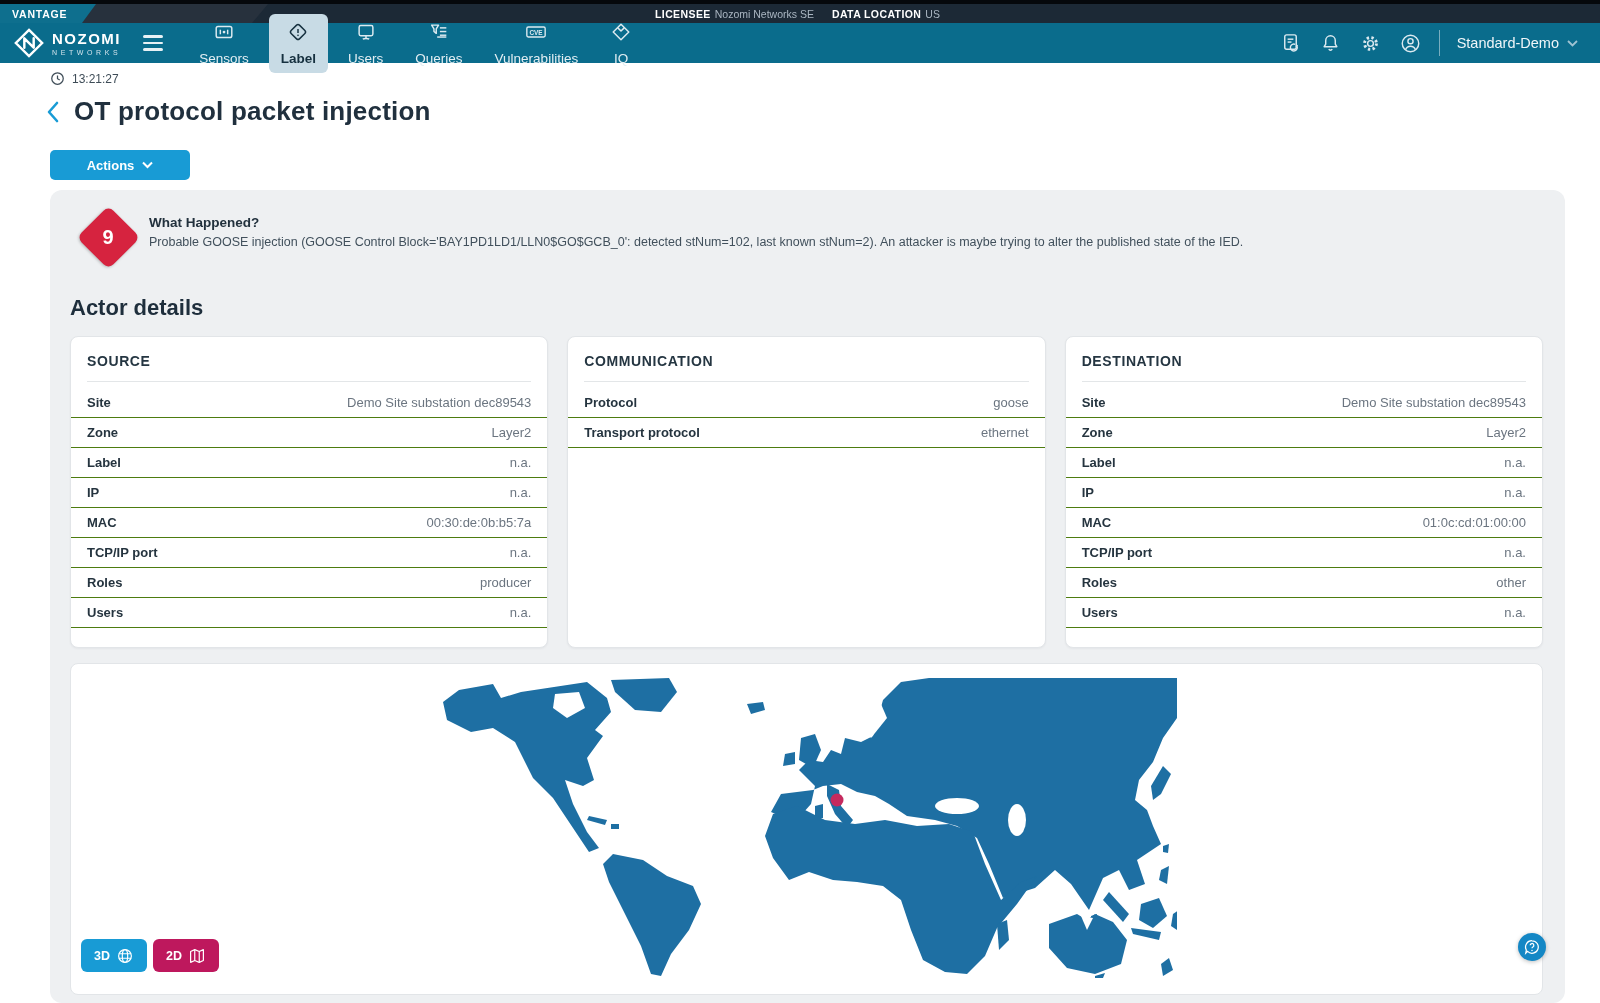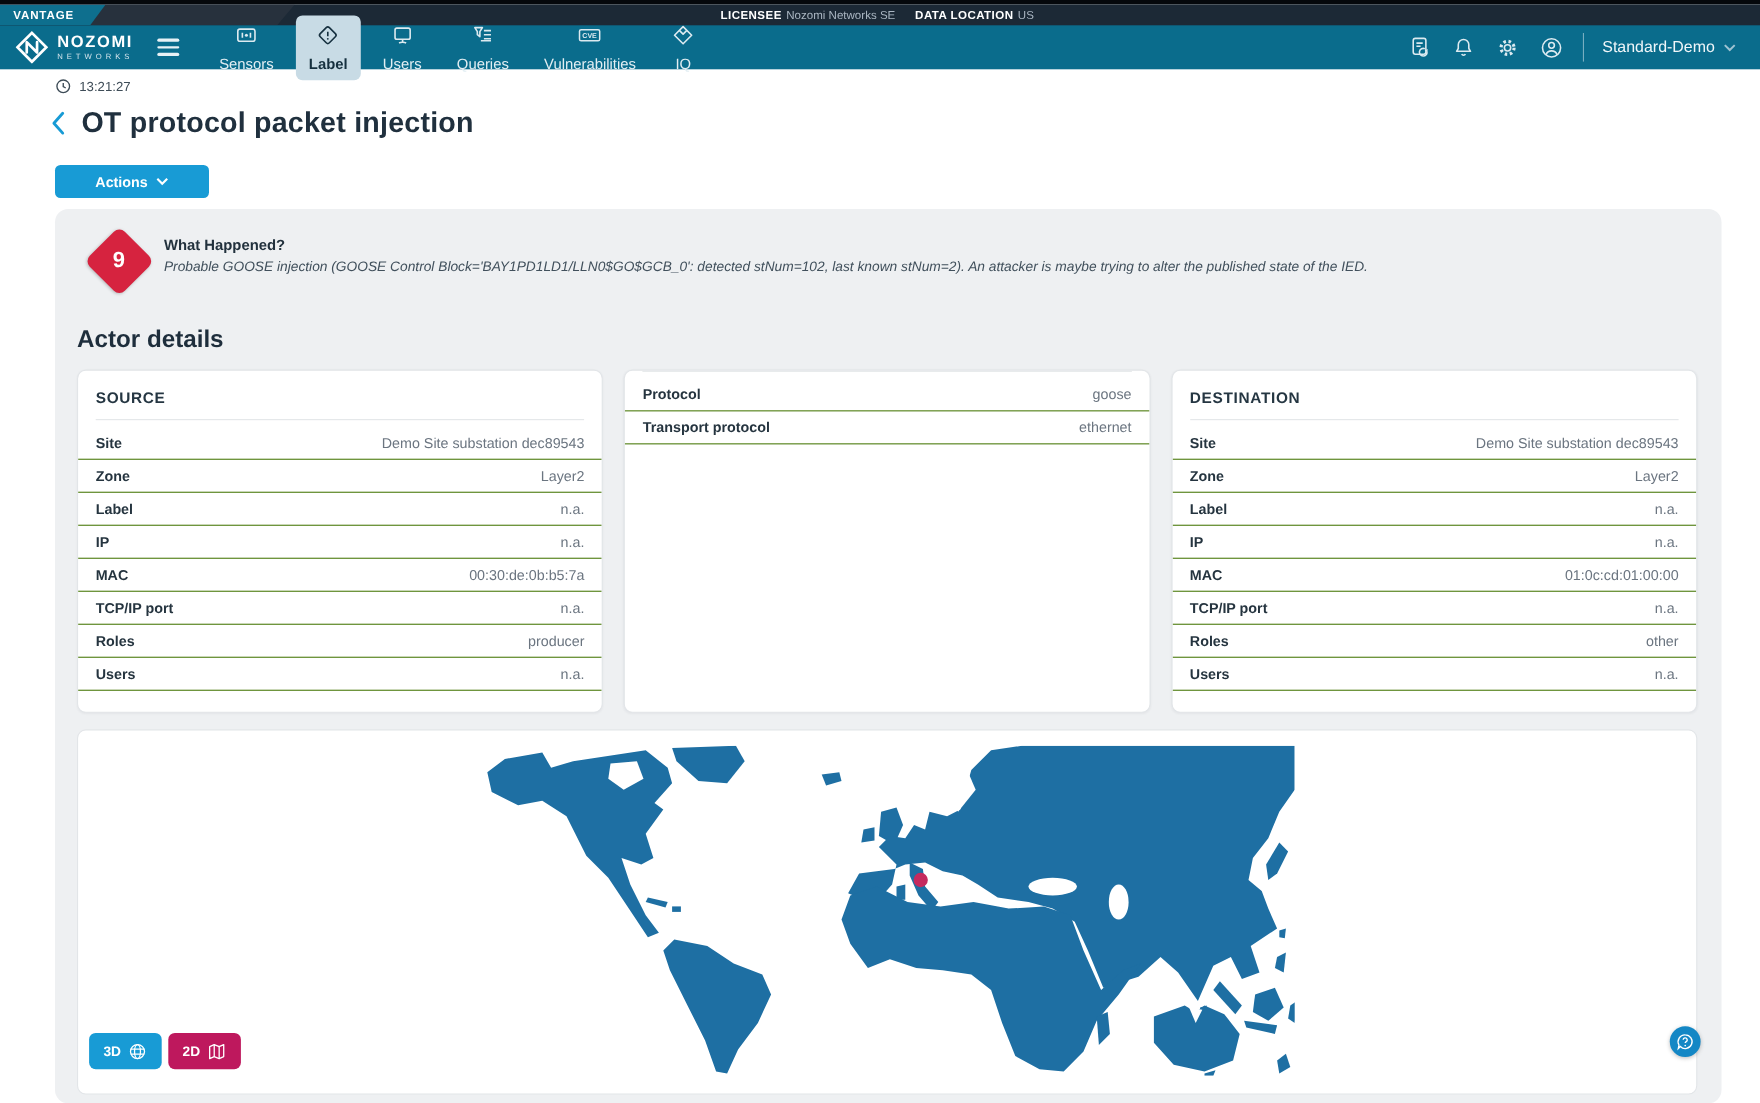--- a/index.html
+++ b/index.html
@@ -52,21 +52,21 @@
   .panel { position:absolute; left:50px; top:190px; width:1515px; height:813px;
            background:#eef0f2; border-radius:12px; padding:15px 22px 20px 20px; }
   .what-happened { display:flex; align-items:flex-start; gap:9px; }
   .risk-wrap { width:64px; height:64px; position:relative; flex:0 0 64px; margin-left:6px; }
   .risk-diamond { position:absolute; left:10px; top:10px; width:45px; height:45px; background:#d6233f;
                   border-radius:7px; transform:rotate(45deg); box-shadow:0 1px 3px rgba(0,0,0,.25); }
   .risk-num { position:absolute; left:0; top:0; width:64px; height:64px; display:flex;
               align-items:center; justify-content:center; color:#fff; font-size:20px; font-weight:700; }
   .wh-text { padding-top:10px; }
   .wh-heading { font-size:13.5px; font-weight:700; color:#22313d; }
-  .wh-desc { font-size:12.5px; color:#41505c; margin-top:5px;font-style:italic; }
+  .wh-desc { font-size:12.5px; color:#41505c; margin-top:5px; }
 
   .section-heading { margin:26px 0 0 0; font-size:22px; font-weight:700; color:#1e2e3c; }
 
   .cards-row { display:flex; gap:19px; margin-top:15px; }
   .card { flex:1; height:312px; background:#ffffff; border:1px solid #e2e5e8; border-radius:8px;
           box-shadow:0 1px 2px rgba(30,40,50,.05); overflow:hidden; }
   .card-title { padding:16px 16px 12px 16px; font-size:14px; font-weight:700; letter-spacing:.6px;
                 color:#253642; }
   .card-divider { height:1px; background:#e3e6e8; margin:0 16px 6px 16px; }
   .row { display:flex; justify-content:space-between; align-items:center; padding:7px 16px;
@@ -290,20 +290,21 @@
           </div>
 
           <div class="row">
             <span class="row-label">Users</span>
             <span class="row-value">n.a.</span>
           </div>
         </div>
     </div>
 
     <div class="card">
+      <div class="card-title">COMMUNICATION</div>
       <div class="card-divider"></div>
       <div>
 
           <div class="row">
             <span class="row-label">Protocol</span>
             <span class="row-value">goose</span>
           </div>
 
           <div class="row">
             <span class="row-label">Transport protocol</span>

